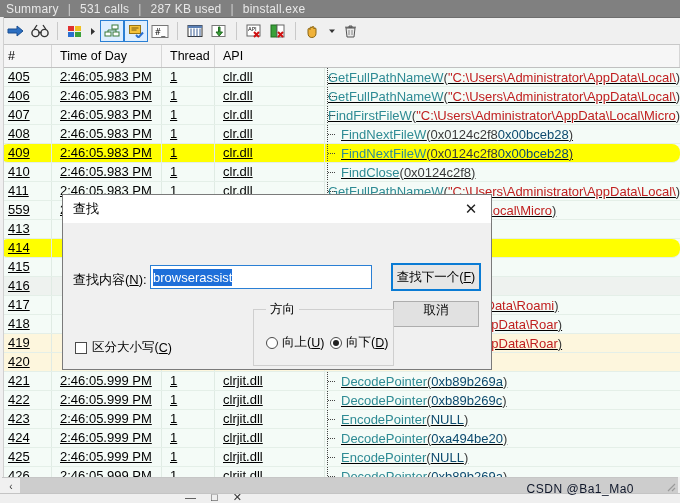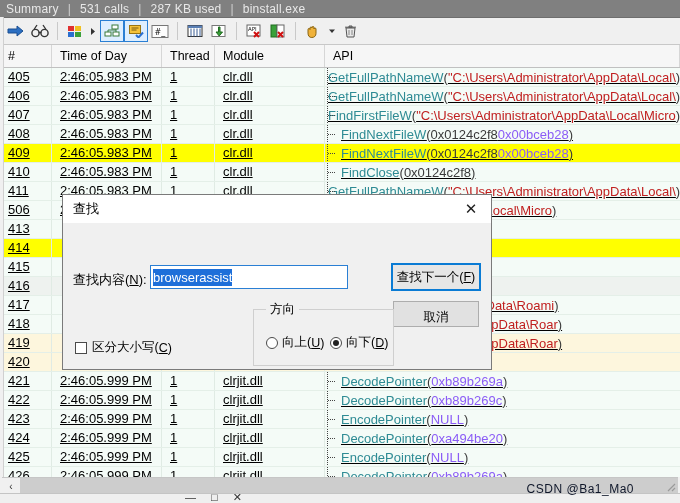--- a/index.html
+++ b/index.html
@@ -59,33 +59,33 @@
   }
   .row .cell{
     height:18px;line-height:18px;
     padding-left:8px;box-sizing:border-box;overflow:hidden;
     border-right:1px solid #e0ebe4;
   }
   .row .cell.c-api{border-right:none;padding-left:0;}
   .row.bg-a{background:#f4fbf7;}
   .row.bg-b{background:#eef2ef;}
   .row.bg-cream{background:#fdf6dd;}
-  .row.hl{background:#ffff00;}
+  .row.hl{background:#ffff00;border-radius:8px;}
   .api-wrap{display:flex;align-items:center;}
   .treeline{
     display:inline-block;width:13px;margin-left:2px;
     border-left:1px dotted #444;height:19px;position:relative;
   }
   .treeline:after{
     content:"";position:absolute;left:0;top:9px;width:7px;
     border-top:1px dotted #444;
   }
   .fn{color:#2e8b94;}
   .pstr{color:#c02020;}
-  .pnum{color:#8b5cf6;}
+  .pnum{color:#0c4a6e;}
   .pn2{color:#3a3a3a;}
   .paren{color:#3a3a3a;}
   
   #find-dialog{
     position:absolute;left:62px;top:194px;width:428px;height:174px;
     background:#f0f0f0;border:1px solid #7a7a7a;
     box-shadow:0 0 0 0 rgba(0,0,0,0);
     z-index:50;
   }
   #find-titlebar{
@@ -94,34 +94,34 @@
     padding:0 2px 0 10px;
   }
   #find-title{font-size:13px;color:#000;}
   #find-close{
     width:36px;height:26px;display:flex;align-items:center;justify-content:center;
     font-size:15px;color:#1a1a1a;font-family:"DejaVu Sans",sans-serif;
   }
   #find-body{position:relative;height:146px;}
   #lbl-find{position:absolute;left:10px;top:48px;font-size:13px;}
   #find-input{
-    position:absolute;left:87px;top:42px;width:198px;height:24px;
+    position:absolute;left:87px;top:42px;width:222px;height:24px;
     border:1px solid #2a7fd4;background:#fff;box-sizing:border-box;
     display:flex;align-items:center;padding-left:2px;
   }
   #find-input span{background:#1e6fd9;color:#fff;font-size:13px;line-height:17px;}
   #btn-next{
     position:absolute;left:328px;top:40px;width:90px;height:28px;
     background:#e6e6e6;border:2px solid #0a7bd4;box-sizing:border-box;
     display:flex;align-items:center;justify-content:center;font-size:12.5px;
   }
   #btn-cancel{
     position:absolute;left:330px;top:78px;width:86px;height:26px;
     background:#e1e1e1;border:1px solid #adadad;box-sizing:border-box;
-    display:flex;align-items:flex-end;justify-content:center;font-size:12.5px;
+    display:flex;align-items:flex-start;justify-content:center;font-size:12.5px;
   }
   #dir-group{
     position:absolute;left:190px;top:86px;width:139px;height:55px;
     border:1px solid #cfcfcf;
   }
   #dir-legend{
     position:absolute;left:203px;top:78px;background:#f0f0f0;
     padding:0 4px;font-size:12.5px;
   }
   .radio-item{position:absolute;display:flex;align-items:center;font-size:12.5px;}
@@ -283,21 +283,20 @@
       <path d="M2 3.2h11M6 2h3v1.2H6z" stroke="#555" fill="#ddd"></path>
       <path d="M6 6v5M9 6v5" stroke="#888"></path>
     </svg>
   </div>
 </div>
 
 <div id="list-header">
   <div class="hc c-num">#</div>
   <div class="hc c-time">Time of Day</div>
   <div class="hc c-thread">Thread</div>
-  <div class="hc c-module">Module</div>
   <div class="hc c-api">API</div>
 </div>
 
 <div id="rows">
     <div class="row bg-a">
       <div class="cell c-num">405</div>
       <div class="cell c-time">2:46:05.983 PM</div>
       <div class="cell c-thread">1</div>
       <div class="cell c-module">clr.dll</div>
       <div class="cell c-api">
@@ -398,21 +397,21 @@
         <div class="api-wrap">
           <span class="treeline"></span>
           <span class="fn">GetFullPathNameW</span>
           <span class="paren"> ( </span>
           <span class="pstr">"C:\Users\Administrator\AppData\Local\</span>
           <span class="paren"> )</span>
         </div>
       </div>
     </div>
     <div class="row bg-a">
-      <div class="cell c-num">506</div>
+      <div class="cell c-num">559</div>
       <div class="cell c-time">2:46:05.983 PM</div>
       <div class="cell c-thread">1</div>
       <div class="cell c-module">clr.dll</div>
       <div class="cell c-api">
         <div class="api-wrap">
           <span class="treeline"></span>
           <span class="pstr">s\Administrator\AppData\Local\Micro</span>
           <span class="paren"> )</span>
         </div>
       </div>

